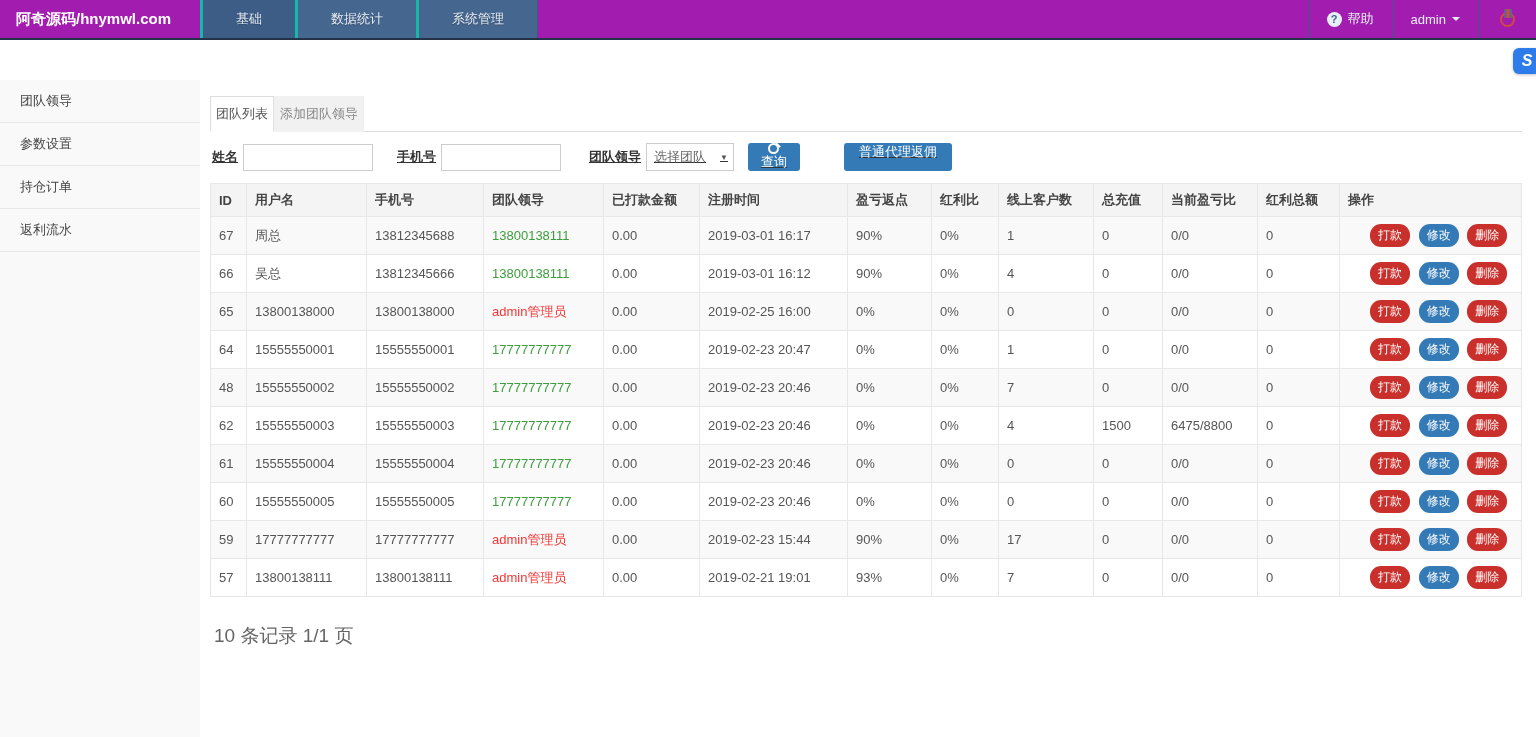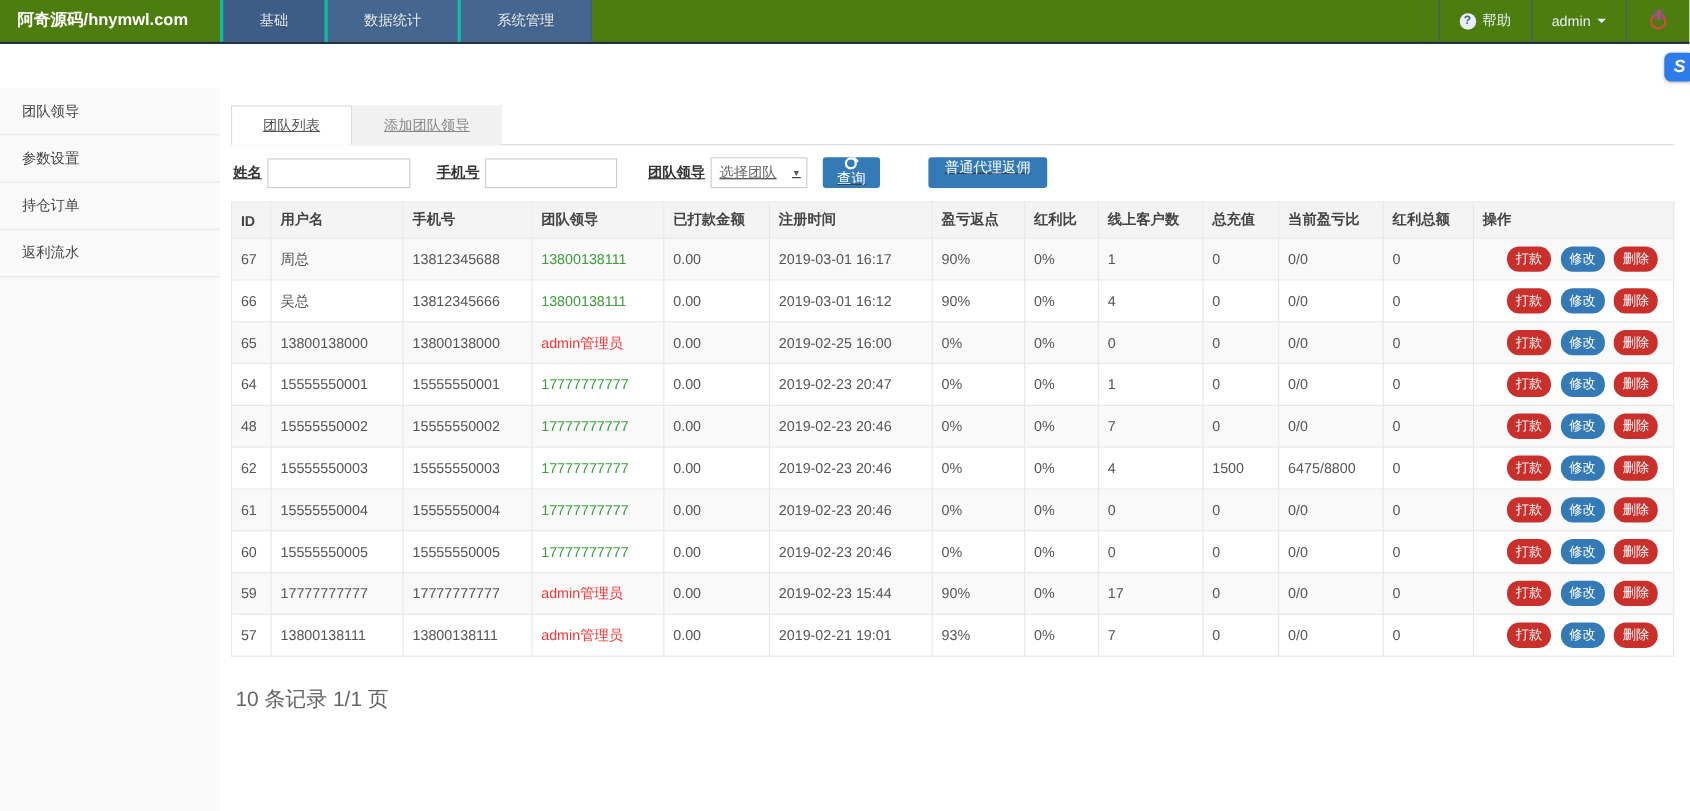--- a/index.html
+++ b/index.html
@@ -9,21 +9,21 @@
     background: #ffffff;
     color: #555;
     width: 1536px;
     min-height: 737px;
     overflow-x: hidden;
   }
 
   
   .navbar {
     height: 40px;
-    background: #4d7c0f;
+    background: #a21caf;
     border-bottom: 2px solid #233248;
     display: flex;
     align-items: stretch;
     color: #e9eff6;
   }
   .brand {
     width: 200px;
     padding: 0 16px;
     font-size: 15px;
     font-weight: bold;
@@ -125,25 +125,24 @@
   .main {
     flex: 1;
     padding: 16px 14px 0 10px;
     background: #fff;
     min-width: 0;
   }
 
   
   .tabs { display: flex; border-bottom: 1px solid #ddd; }
   .tab {
-    padding: 8px 28px;
+    padding: 8px 5px;
     font-size: 13px;
     cursor: pointer;
     margin-bottom: -1px;
-    text-decoration: underline;
   }
   .tab.active {
     background: #fff;
     border: 1px solid #ddd;
     border-bottom: 1px solid #fff;
     color: #555;
   }
   .tab.inactive {
     background: #f1f1f1;
     color: #888;

